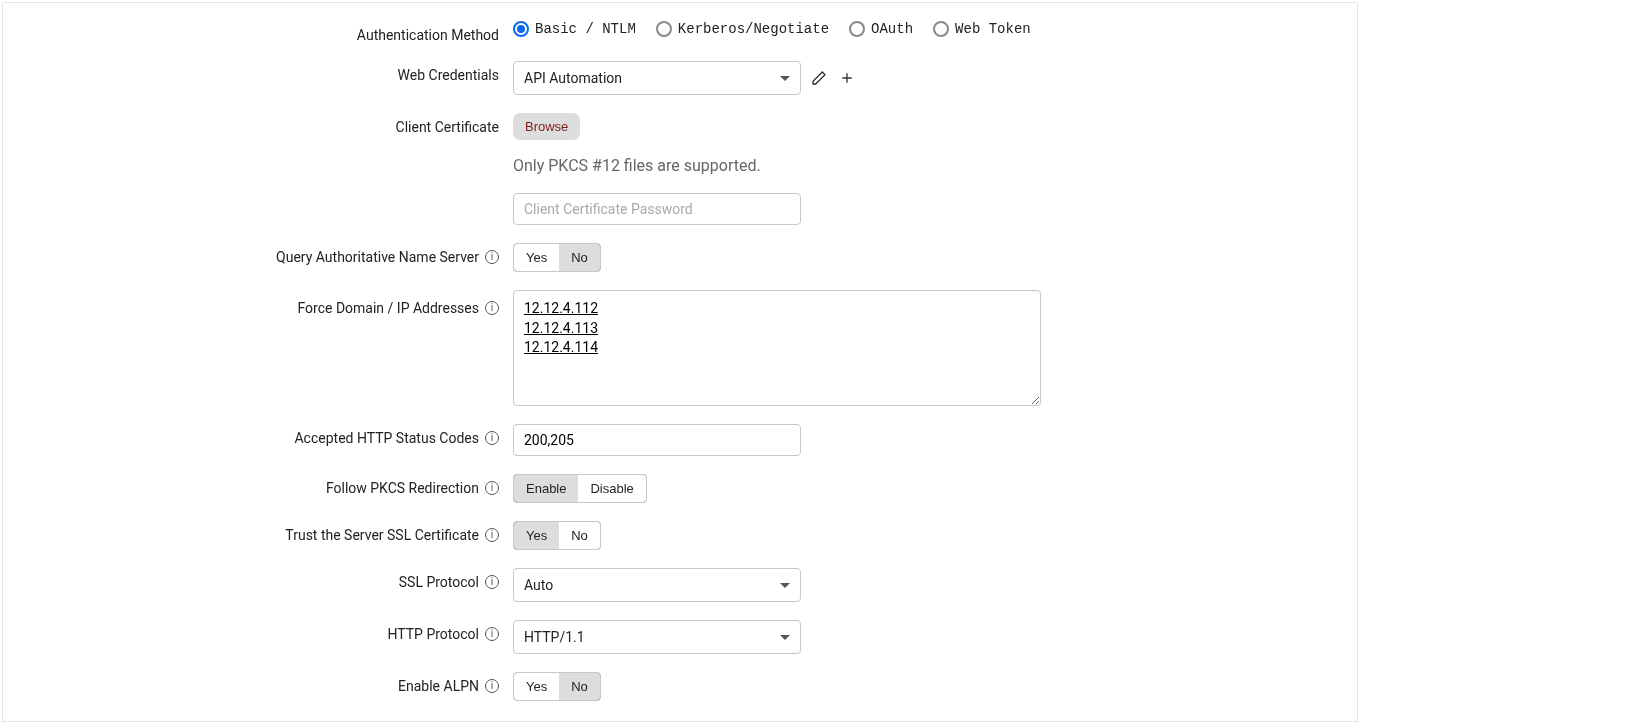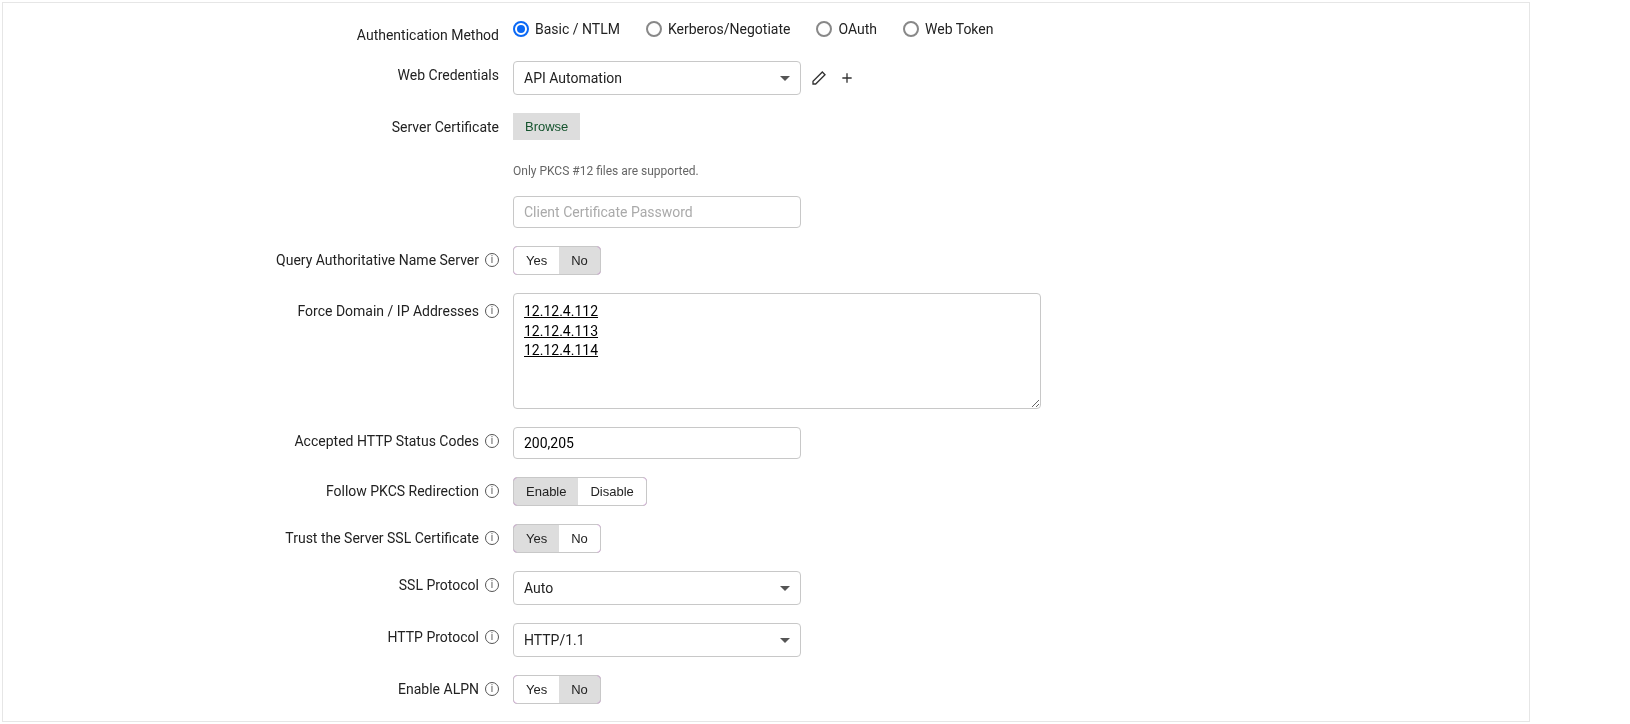--- a/index.html
+++ b/index.html
@@ -5,21 +5,21 @@
   * { box-sizing: border-box; }
   body {
     margin: 0;
     font-family: -apple-system, BlinkMacSystemFont, "Segoe UI", Roboto, Arial, sans-serif;
     font-size: 14px;
     color: #222;
     background: #fff;
   }
   .page {
     border: 1px solid #e6e6e6;
-    width: 1528px;
+    width: 1356px;
     height: 720px;
     margin: 2px;
     padding-top: 18px;
   }
   .row {
     display: flex;
     align-items: flex-start;
     margin-bottom: 18px;
   }
   .label-col {
@@ -35,21 +35,22 @@
     gap: 6px;
   }
   .ctrl-col {
     display: flex;
     align-items: center;
     gap: 8px;
   }
   .radio-group {
     display: flex;
     align-items: center;
-    gap: 26px;
+    gap: 20px;
+    font-family: Liberation Mono, monospace;
   }
   .radio-item {
     display: flex;
     align-items: center;
     gap: 6px;
     cursor: pointer;
   }
   .radio-outer {
     width: 16px;
     height: 16px;
@@ -88,30 +89,30 @@
   }
   .icon-btn {
     width: 20px; height: 20px;
     display: flex; align-items: center; justify-content: center;
     cursor: pointer;
     color: #333;
   }
   .browse-btn {
     background: #ddd;
     border: none;
-    border-radius: 0;
+    border-radius: 7px;
     padding: 6px 12px;
     font-size: 13px;
     cursor: pointer;
-    color: #14532d;
+    color: #7f1d1d;
   }
   .hint {
-    font-size: 12px;
+    font-size: 16px;
     color: #666;
-    margin-top: 16px;
+    margin-top: 8px;
   }
   .text-input {
     width: 288px;
     height: 32px;
     border: 1px solid #c8c8c8;
     border-radius: 4px;
     padding: 0 10px;
     font-size: 14px;
     font-family: inherit;
   }
@@ -204,21 +205,21 @@
       </div>
       <div class="icon-btn">
         <svg width="16" height="16" viewBox="0 0 24 24" fill="none" stroke="#333" stroke-width="2">
             <path d="M12 5v14M5 12h14"></path>
           </svg>
       </div>
     </div>
   </div>
 
   <div class="row">
-    <div class="label-col">Server Certificate</div>
+    <div class="label-col">Client Certificate</div>
     <div class="ctrl-col" style="flex-direction:column; align-items:flex-start;">
       <button class="browse-btn">Browse</button>
       <div class="hint">Only PKCS #12 files are supported.</div>
     </div>
   </div>
 
   <div class="row">
     <div class="label-col"></div>
     <div class="ctrl-col">
       <input type="text" class="text-input" placeholder="Client Certificate Password" style="">

